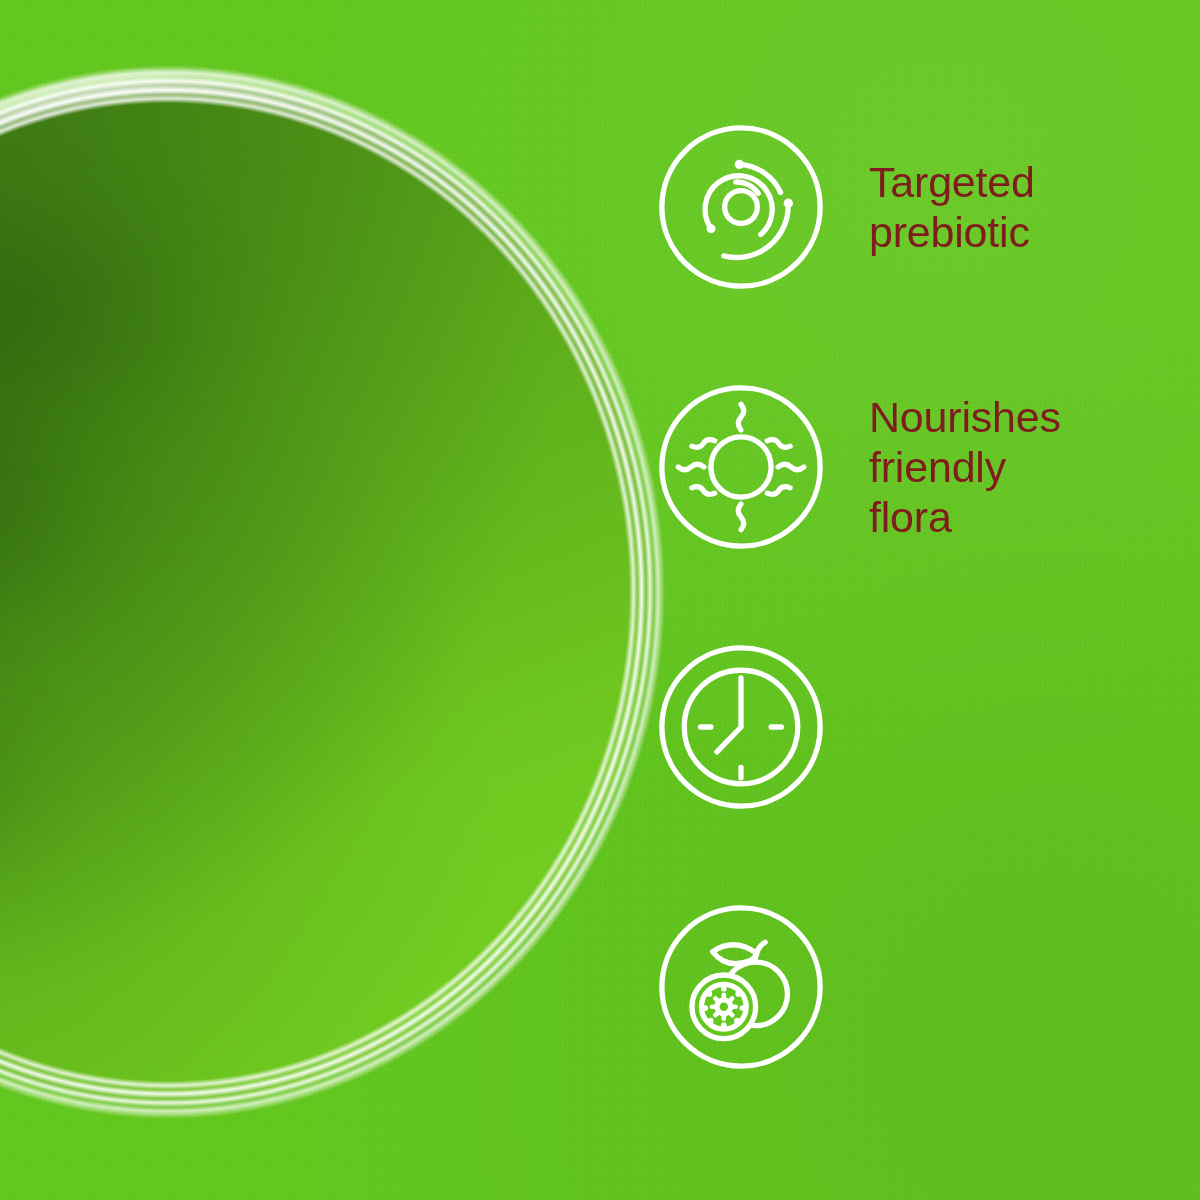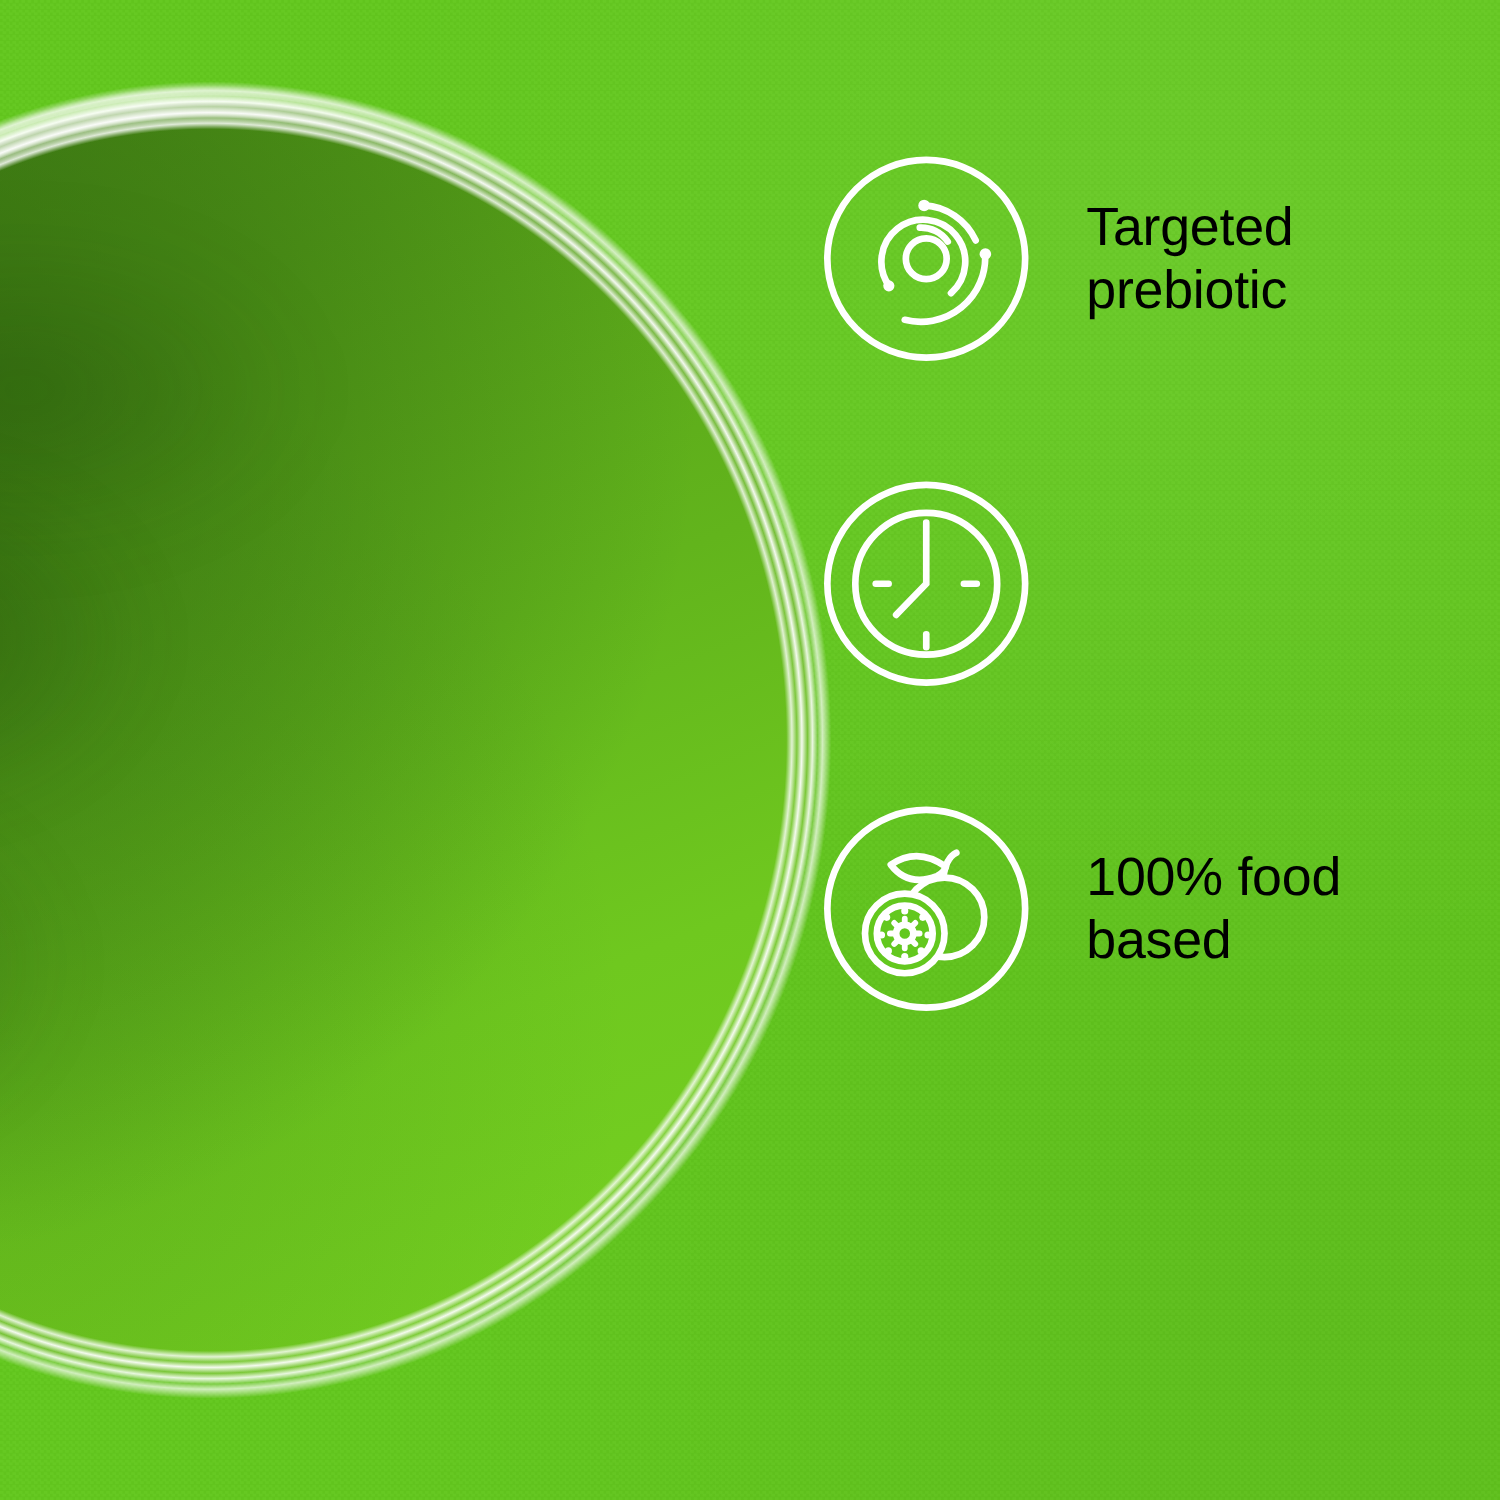--- a/index.html
+++ b/index.html
@@ -108,21 +108,21 @@
     margin-bottom:70px;
   }
   .benefit-row:last-child { margin-bottom:0; }
   .benefit-icon {
     flex:0 0 auto;
     width:172px; height:172px;
     display:block;
   }
   .benefit-label {
     margin-left:42px;
-    color:#000000;
+    color:#7f1d1d;
     font-size:43px;
     line-height:50px;
     font-weight:400;
     letter-spacing:-0.2px;
     white-space:pre-line;
   }
 </style>
 </head>
 <body>
 
@@ -156,20 +156,50 @@
           <path d="M49.0 25.2 A28 28 0 0 1 73.0 41.5"></path>
           <circle cx="49.0" cy="25.2" r="2.7" fill="#ffffff" stroke="none"></circle>
 
           <path d="M47.0 35.5 A15 15 0 0 1 60.0 42.0"></path>
         </g>
       </svg>
       <div class="benefit-label">Targeted
 prebiotic</div>
     </div>
 
+    <div class="benefit-row">
+      <svg class="benefit-icon" viewBox="0 0 100 100">
+        <g fill="none" stroke="#ffffff" stroke-width="3.1" stroke-linecap="round">
+          <circle cx="50" cy="50" r="46"></circle>
+          <circle cx="50" cy="50" r="17.5"></circle>
+
+          <g stroke-width="3.0">
+
+            <path d="M50 28.5 q-3.2 -4 0 -7.6 q3.2 -3.6 0 -7.4"></path>
+
+            <path d="M50 71.5 q-3.2 4 0 7.6 q3.2 3.6 0 7.4"></path>
+
+            <path d="M28.5 50 q-4 -3.2 -7.6 0 q-3.6 3.2 -7.4 0"></path>
+
+            <path d="M71.5 50 q4 -3.2 7.6 0 q3.6 3.2 7.4 0"></path>
+
+            <path d="M34.8 34.8 q-4.6 -1.9 -6.7 1.5 q-2.1 3.4 -6.7 1.6"></path>
+
+            <path d="M65.2 34.8 q4.6 -1.9 6.7 1.5 q2.1 3.4 6.7 1.6"></path>
+
+            <path d="M34.8 65.2 q-4.6 1.9 -6.7 -1.5 q-2.1 -3.4 -6.7 -1.6"></path>
+
+            <path d="M65.2 65.2 q4.6 1.9 6.7 -1.5 q2.1 -3.4 6.7 -1.6"></path>
+          </g>
+        </g>
+      </svg>
+      <div class="benefit-label">Nourishes
+friendly
+flora</div>
+    </div>
 
     <div class="benefit-row">
       <svg class="benefit-icon" viewBox="0 0 100 100">
         <g fill="none" stroke="#ffffff" stroke-width="3.1" stroke-linecap="round">
           <circle cx="50" cy="50" r="46"></circle>
           <circle cx="50" cy="50" r="33"></circle>
 
           <line x1="50" y1="73.5" x2="50" y2="79.5"></line>
           <line x1="26.5" y1="50" x2="32.5" y2="50"></line>
           <line x1="73.5" y1="50" x2="67.5" y2="50"></line>
@@ -210,18 +240,16 @@
             <circle cx="31.6" cy="54.0" r="1.65"></circle>
             <circle cx="48.4" cy="54.0" r="1.65"></circle>
             <circle cx="29.2" cy="62.2" r="1.65"></circle>
             <circle cx="50.8" cy="62.2" r="1.65"></circle>
             <circle cx="32.4" cy="69.6" r="1.65"></circle>
             <circle cx="47.6" cy="69.6" r="1.65"></circle>
             <circle cx="40.0" cy="72.2" r="1.65"></circle>
           </g>
         </g>
       </svg>
-      <div class="benefit-label">100% food
-based</div>
     </div>
 
   </div>
 </div>
 
 </body></html>

